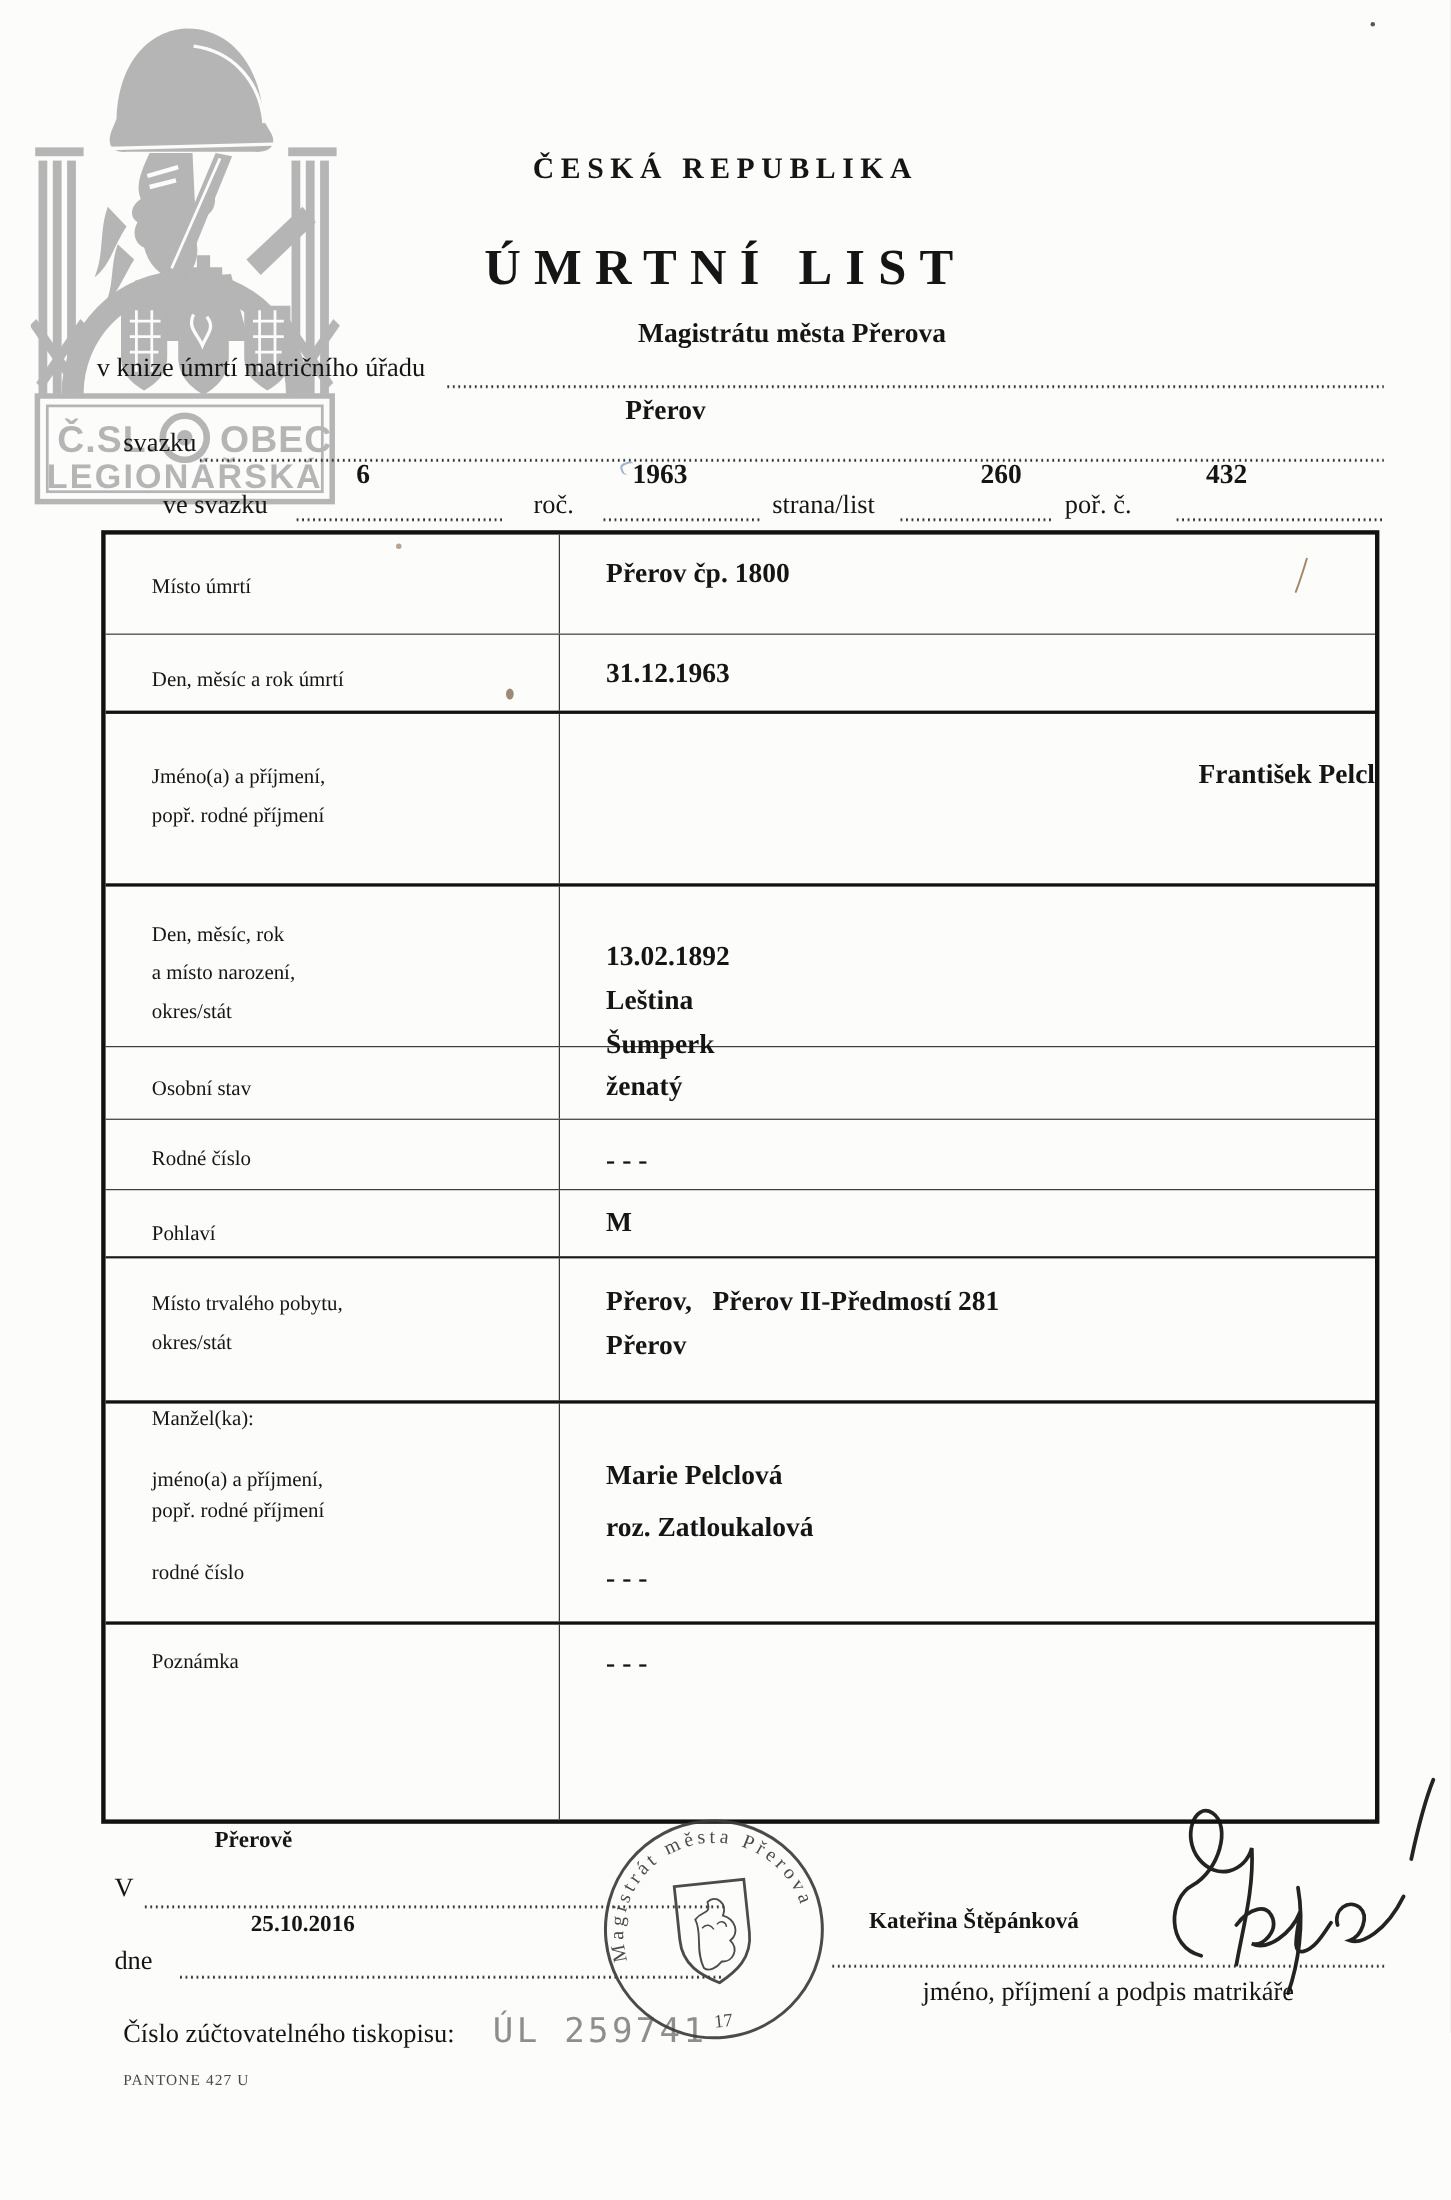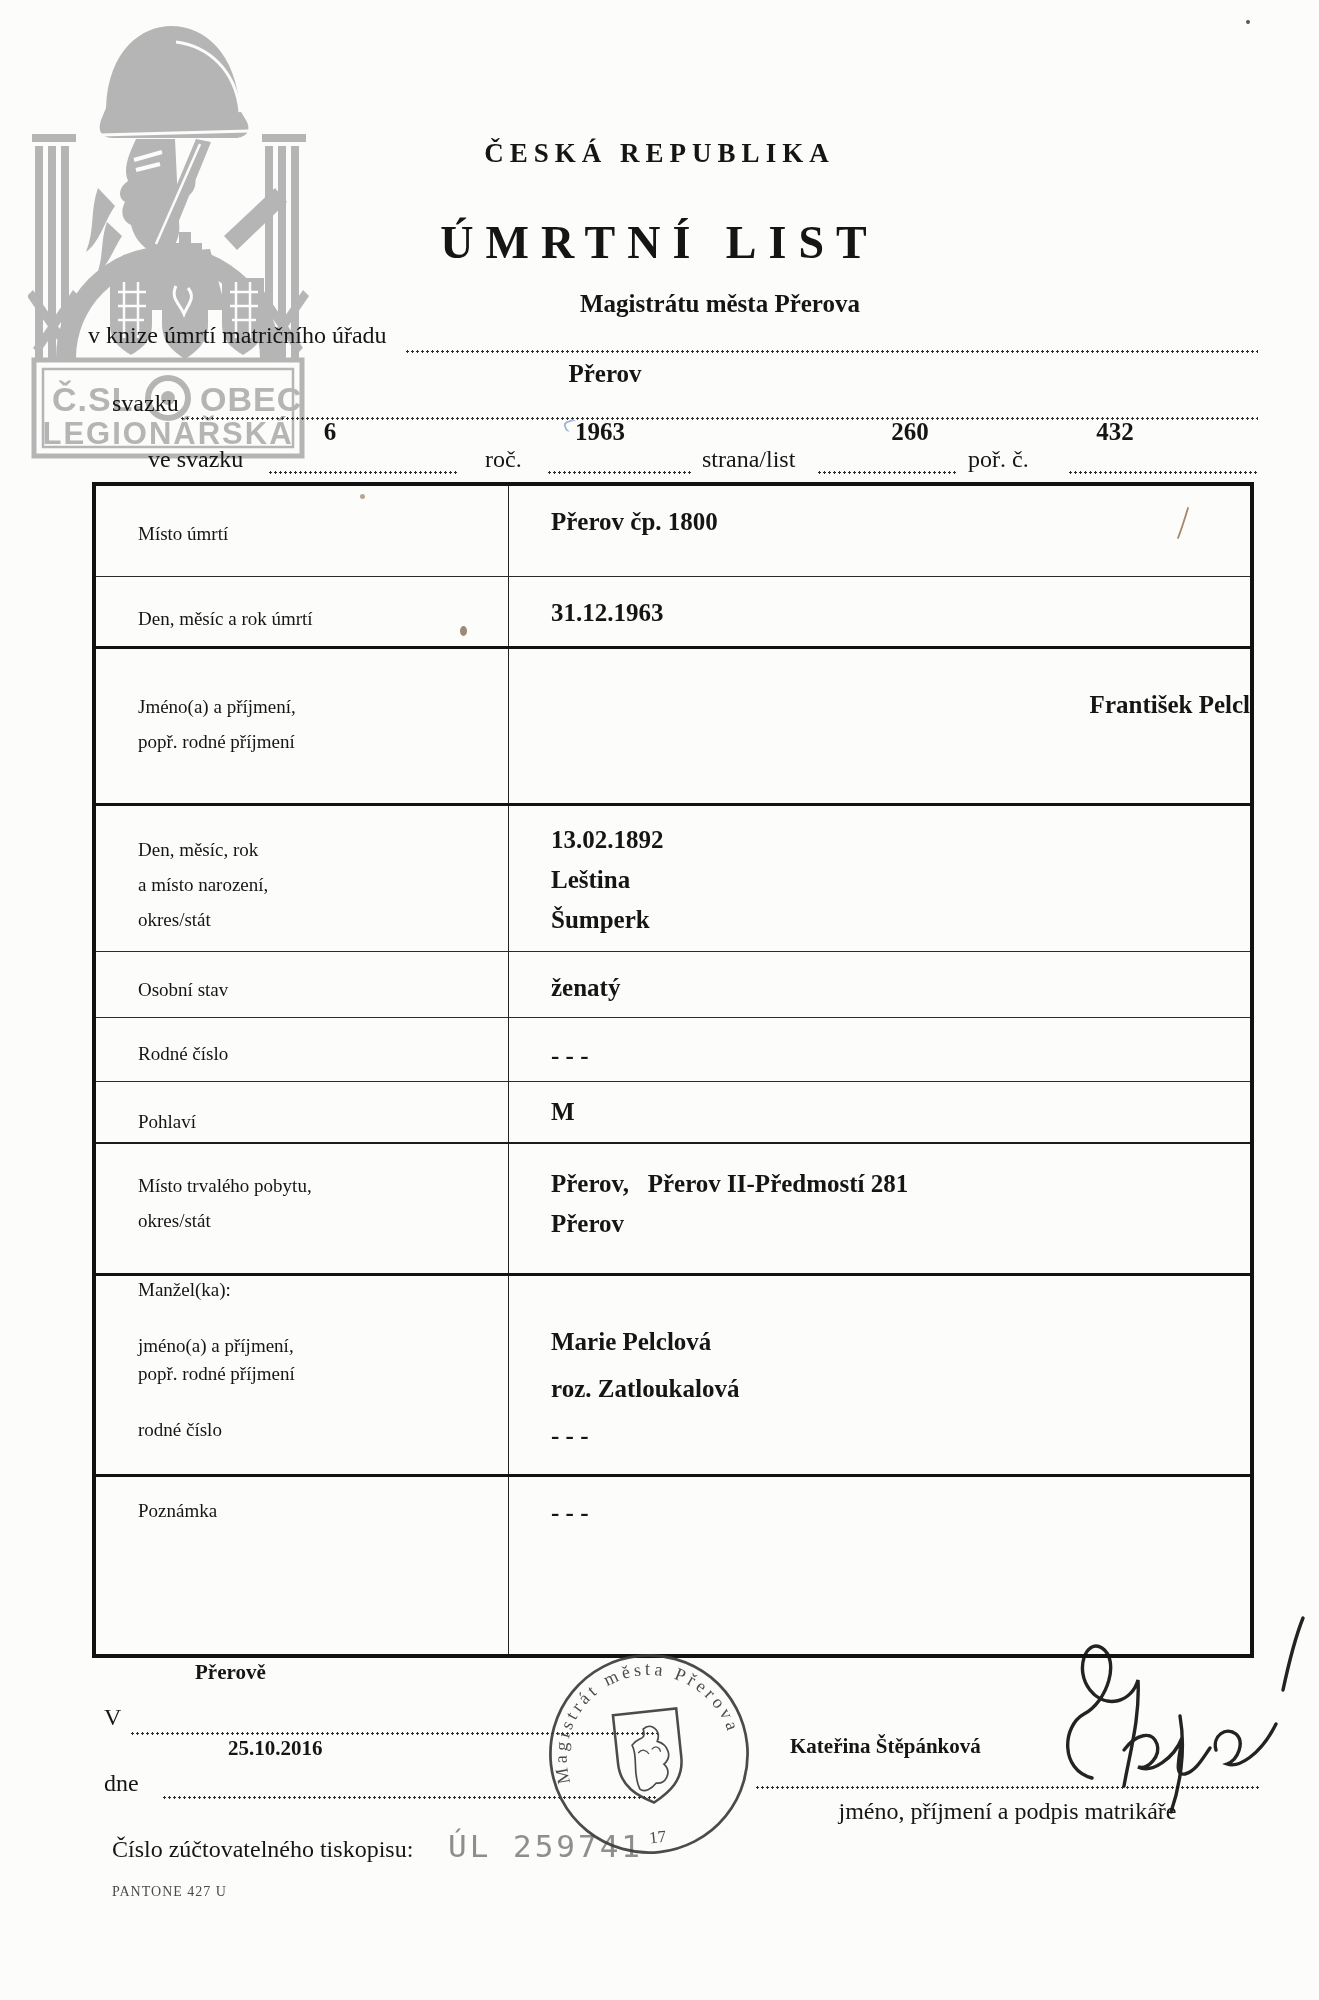--- a/index.html
+++ b/index.html
@@ -32,21 +32,21 @@
   .trow.b-thin{border-bottom:1.5px solid #2a2a2a;}
   .trow.b-med{border-bottom:2.5px solid #1c1c1c;}
   .trow.b-thick{border-bottom:3.5px solid #121212;}
   .tlabel{width:413px;box-sizing:border-box;border-right:1.5px solid #222;
     padding-left:42px;font-size:19px;line-height:35px;white-space:pre-line;}
   .tvalue{flex:1;box-sizing:border-box;padding-left:42px;font-size:25px;
     font-weight:bold;line-height:40px;white-space:pre-line;}
   .r1{height:91px;} .r1 .tlabel{padding-top:30px;} .r1 .tvalue{padding-top:16px;}
   .r2{height:72px;} .r2 .tlabel{padding-top:24px;} .r2 .tvalue{padding-top:16px;}
   .r3{height:157px;}.r3 .tlabel{padding-top:40px;} .r3 .tvalue{padding-top:36px;text-align:right;}
-  .r4{height:146px;}.r4 .tlabel{padding-top:26px;} .r4 .tvalue{padding-top:14px;}
+  .r4{height:146px;}.r4 .tlabel{padding-top:26px;} .r4 .tvalue{padding-top:14px;margin-top:30px;}
   .r5{height:66px;} .r5 .tlabel{padding-top:20px;} .r5 .tvalue{padding-top:16px;}
   .r6{height:64px;} .r6 .tlabel{padding-top:18px;} .r6 .tvalue{padding-top:18px;}
   .r7{height:62px;} .r7 .tlabel{padding-top:22px;} .r7 .tvalue{padding-top:10px;}
   .r8{height:132px;}.r8 .tlabel{padding-top:24px;} .r8 .tvalue{padding-top:20px;}
   .r9{height:201px;}.r9 .tlabel{line-height:28px;} .r9 .tvalue{padding-top:42px;line-height:47px;}
   .r10{height:177px;}.r10 .tlabel{padding-top:16px;} .r10 .tvalue{padding-top:16px;}
   
   .f-label{position:absolute;font-size:24px;z-index:5;}
   .f-value{position:absolute;font-size:21px;font-weight:bold;z-index:5;}
   .caption{position:absolute;font-size:24px;text-align:center;z-index:5;}

